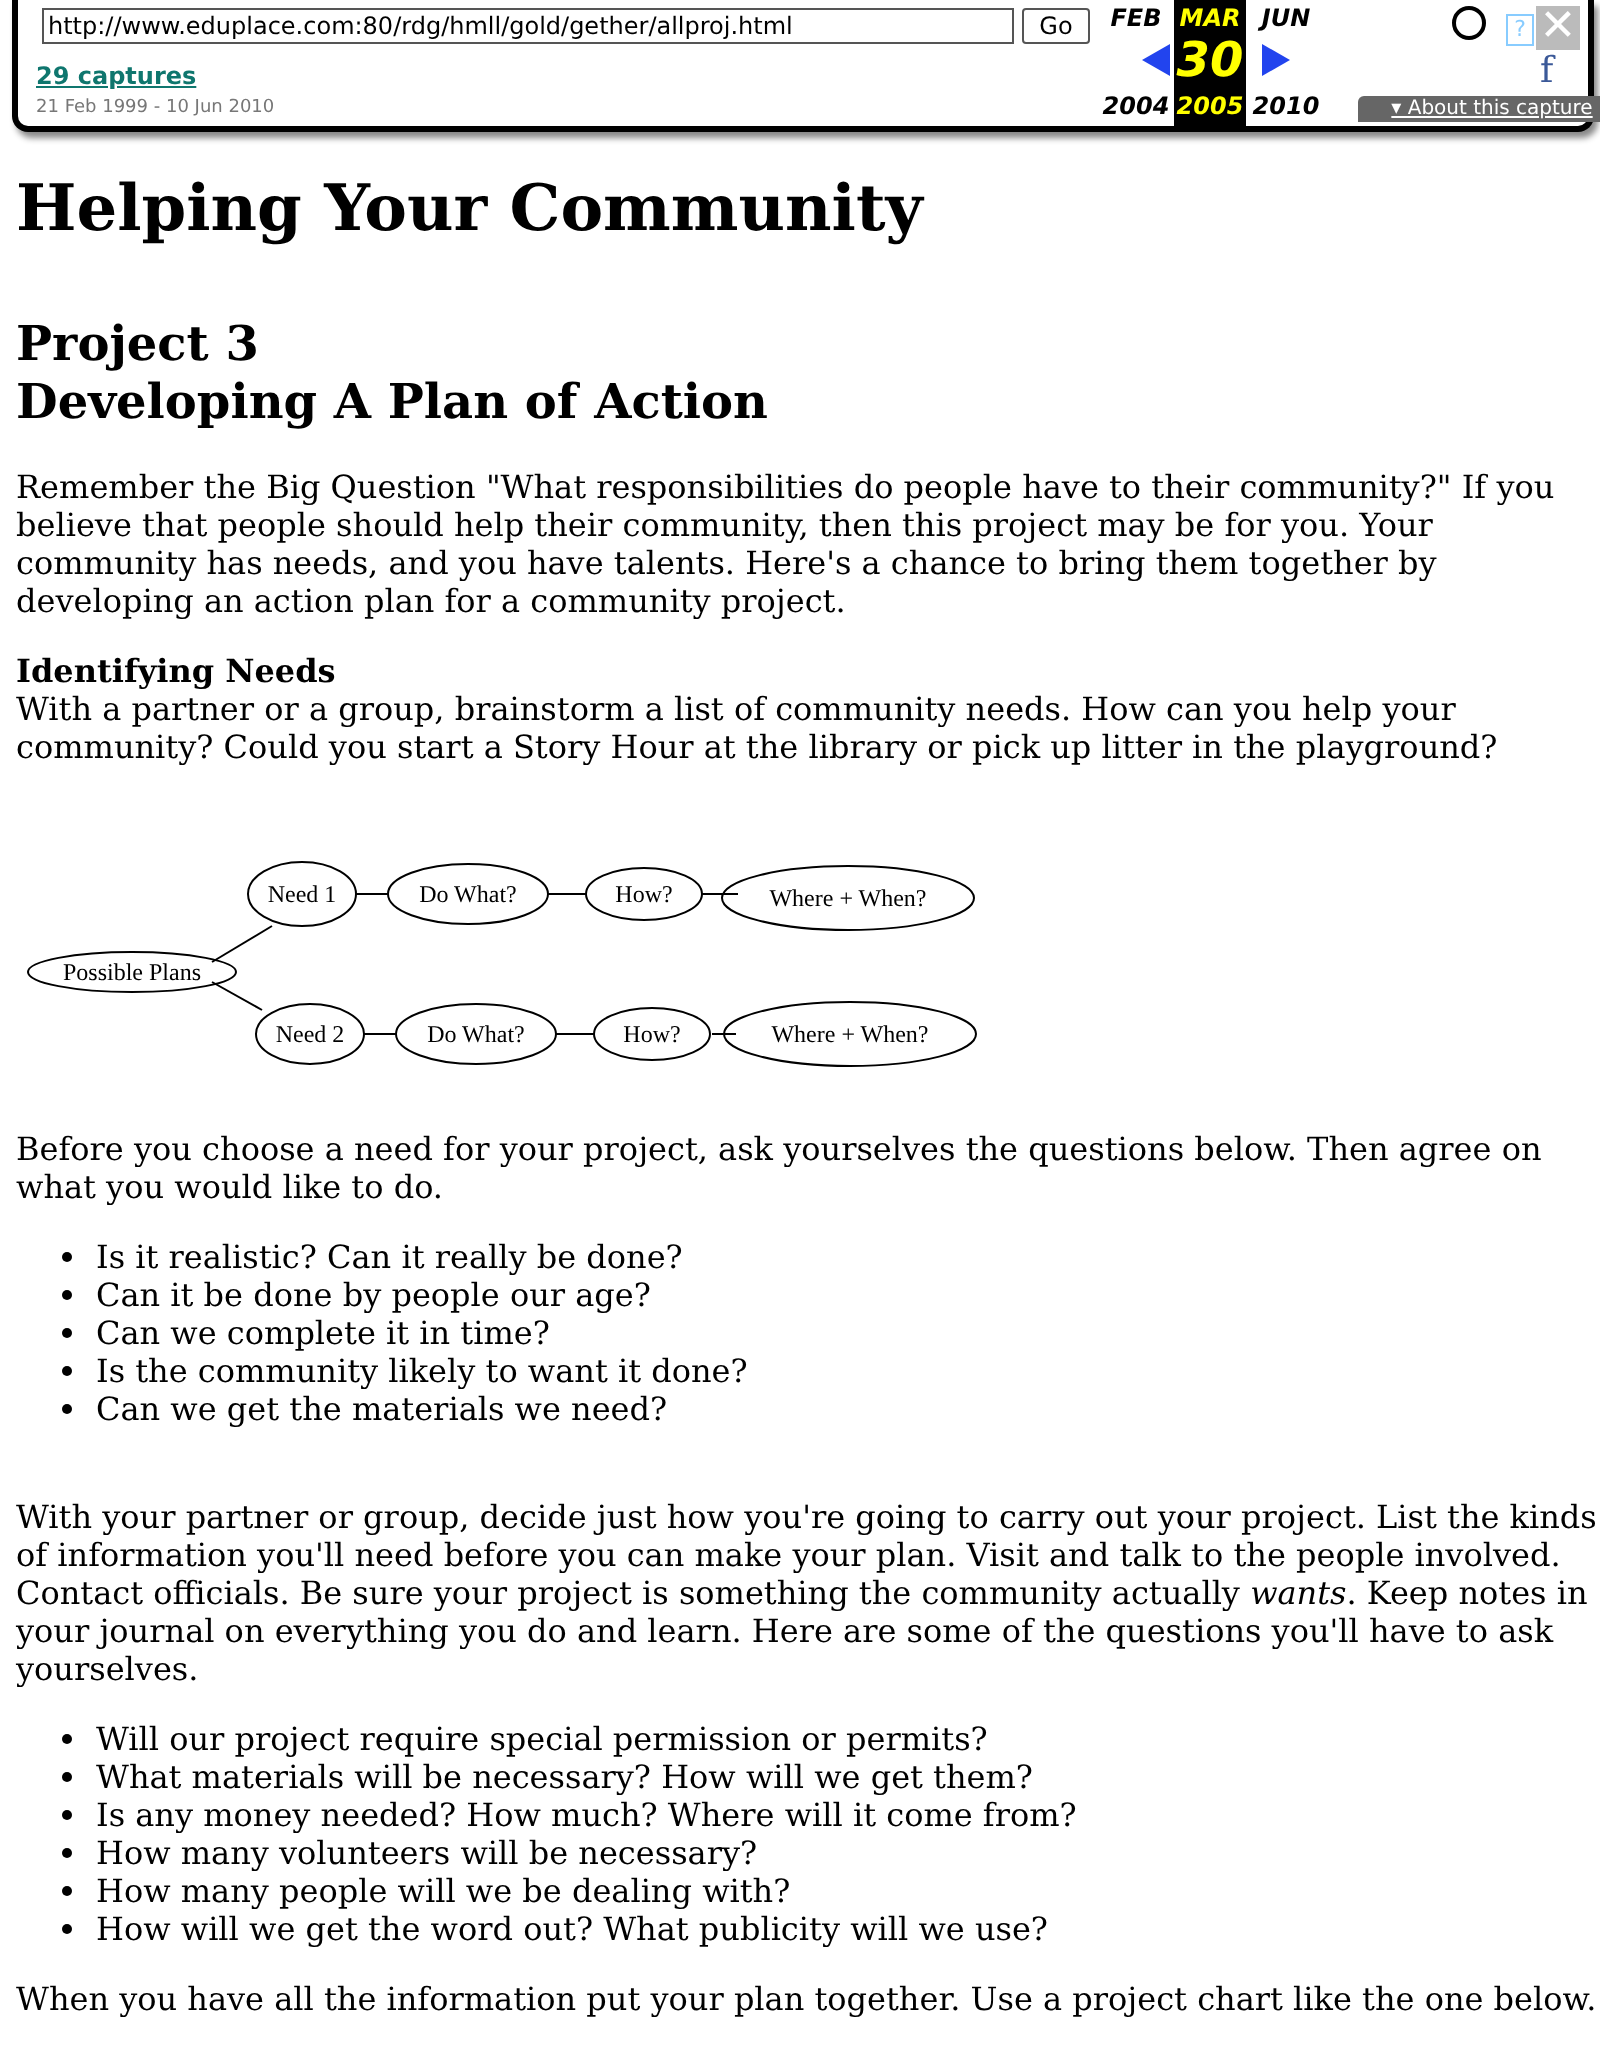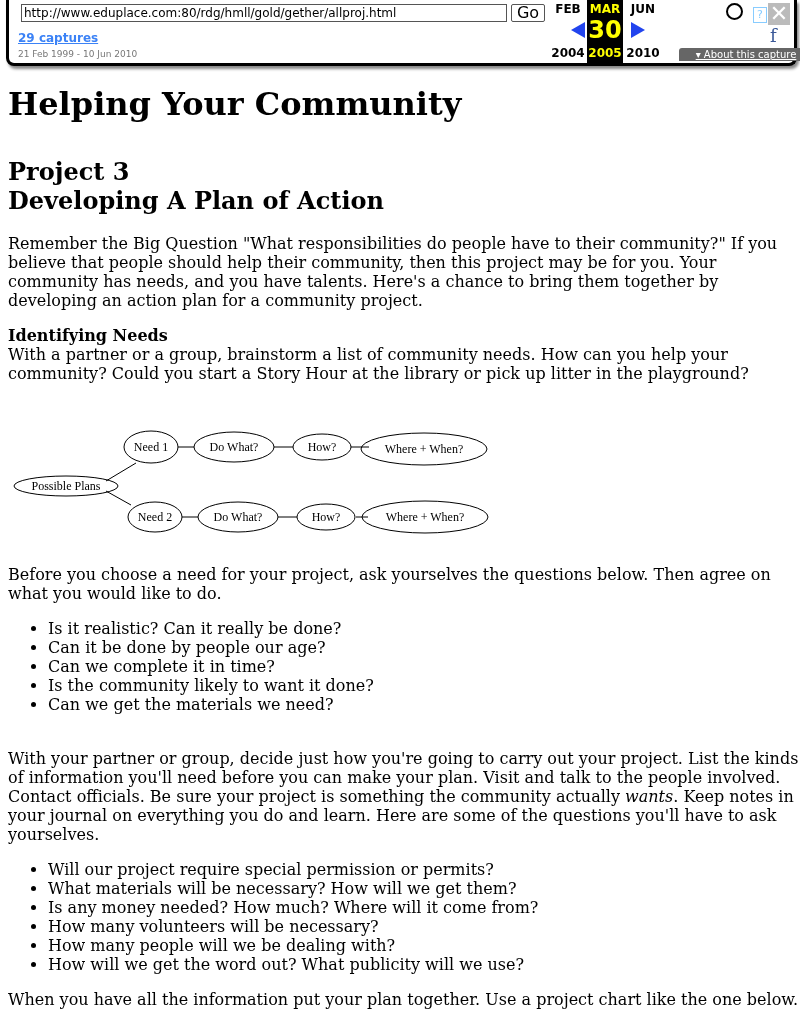--- a/index.html
+++ b/index.html
@@ -9,26 +9,26 @@
   
   .wb { position: absolute; left: 6px; top: 0; width: 785px; height: 63px;
         background: #fff; border: 3px solid #000; border-top: none;
         border-radius: 0 0 8px 8px; box-shadow: 2px 3px 3px #888;
         font-family: "DejaVu Sans", sans-serif; }
   .wb-url { position: absolute; left: 12px; top: 4px; width: 480px; height: 16px;
             border: 1px solid #555; font-size: 12px; line-height: 16px;
             padding: 0 2px; font-family: "DejaVu Sans", sans-serif; color:#000;
             background:#fff; box-sizing: content-box;}
   .wb-go { position: absolute; left: 502px; top: 4px; width: 32px; height: 16px;
-           border: 1px solid #555; font-size: 16px; line-height: 16px; text-align: center;
+           border: 1px solid #555; font-size: 12px; line-height: 16px; text-align: center;
            background: #fff; border-radius: 2px;}
   .wb-caps { position: absolute; left: 9px; top: 31px; font-size: 12px; font-weight: bold;
-             color: #3b82f6; text-decoration: underline; }
+             color: #0f766e; text-decoration: underline; }
   .wb-range { position: absolute; left: 9px; top: 49px; font-size: 9px; color: #777; }
-  .wb-col { position: absolute; top: 0; width: 40px; text-align: center; font-weight: bold; font-size: 12px; }
+  .wb-col { position: absolute; top: 0; width: 40px; text-align: center; font-weight: bold; font-size: 12px; font-style: italic; }
   .wb-month { position: absolute; top: 2px; width: 100%; left:0; }
   .wb-year { position: absolute; top: 46px; width: 100%; left:0; }
   .wb-cur { background: #000; color: #ff0; height: 63px; }
   .wb-day { position: absolute; top: 16px; width: 100%; left:0; font-size: 24px; line-height: 28px; }
   .wb-arrow { position: absolute; top: 22px; width: 0; height: 0; border-top: 8px solid transparent;
               border-bottom: 8px solid transparent; }
   .wb-prev { left: 562px; border-right: 14px solid #2244ee; }
   .wb-next { left: 622px; border-left: 14px solid #2244ee; }
   .wb-about { position: absolute; left: 670px; top: 48px; width: 134px; height: 13px;
               background: #666; color: #fff; font-size: 10px; line-height: 13px; text-align: center;

